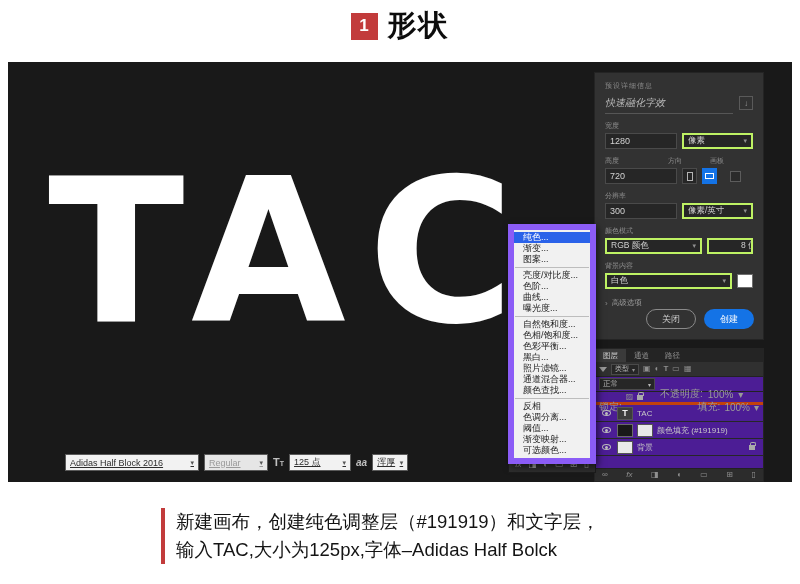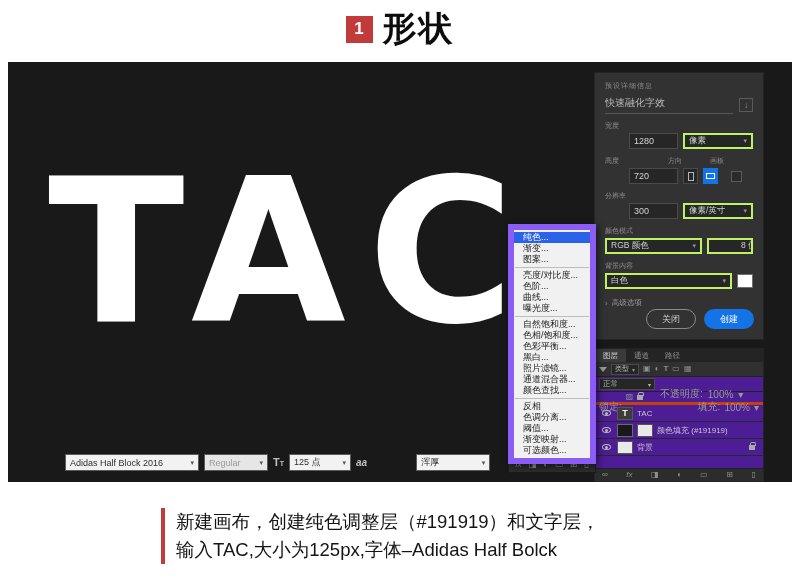--- a/index.html
+++ b/index.html
@@ -2,64 +2,64 @@
 <html><head>
 <meta charset="utf-8">
 <style>
   * { margin:0; padding:0; box-sizing:border-box; }
   body { width:800px; height:584px; font-family:"Liberation Sans","DejaVu Sans",sans-serif; background:#ffffff; position:relative; overflow:hidden; }
   .page { position:absolute; left:0; top:0; width:800px; height:584px; }
 
   
   .header { position:absolute; top:6px; left:0; width:100%; display:flex; justify-content:center; align-items:center; gap:10px; }
   .header-num { width:27px; height:27px; background:#c23b3b; color:#fff; font-size:17px; font-weight:bold; display:flex; align-items:center; justify-content:center; }
-  .header-title { font-size:34px; font-weight:bold; color:#0c0c0c; letter-spacing:2px; }
+  .header-title { font-size:29px; font-weight:bold; color:#0c0c0c; letter-spacing:2px; }
 
   
   .canvas { position:absolute; left:8px; top:62px; width:784px; height:420px; background:#191919; }
   .tac { position:absolute; left:40px; top:90px; font-size:200px; line-height:1; font-weight:bold; color:#ffffff; letter-spacing:22px; font-family:"DejaVu Sans","Liberation Sans",sans-serif; }
 
   
   .type-toolbar { position:absolute; left:57px; top:392px; height:17px; display:flex; align-items:center; gap:5px; }
-  .tb-select { height:17px; background:#f2f2f2; border:1px solid #5a5a5a; color:#2d2d2d; font-size:9px; display:flex; align-items:center; justify-content:space-between; padding:0 4px; white-space:nowrap; overflow:hidden; }
+  .tb-select { height:17px; background:#f2f2f2; border:1px solid #5a5a5a; color:#2d2d2d; font-size:9px; display:flex; align-items:center; justify-content:space-between; padding:0 4px; white-space:nowrap; overflow:hidden;text-decoration:underline; }
   .tb-select .caret { font-size:7px; color:#555; margin-left:3px; }
   .tb-select.disabled { color:#9a9a9a; background:#e6e6e6; }
   .tb-w-family { width:134px; }
   .tb-w-style { width:64px; }
   .tb-w-size { width:62px; }
-  .tb-w-aa { width:74px;margin-left:44px; }
+  .tb-w-aa { width:36px; }
   .tb-icon { color:#c0c0c0; font-weight:bold; display:flex; align-items:flex-end; }
   .tb-icon .big { font-size:11px; line-height:11px; }
   .tb-icon .small { font-size:7px; line-height:9px; }
   .tb-icon.aa { font-size:10px; font-style:italic; }
 
   
   .adj-menu { position:absolute; left:508px; top:224px; width:88px; background:#f1f1f1; border:6px solid #8b5cf6; box-shadow:2px 3px 7px rgba(0,0,0,0.55); padding:2px 0; z-index:6; }
   .menu-item { font-size:9px; line-height:11px; color:#1c1c1c; padding:0 4px 0 9px; white-space:nowrap; }
   .menu-item.hl { background:#2a62e9; color:#ffffff; }
   .menu-sep { border-top:1px solid #bdbdbd; margin:2px 1px; }
   .mini-strip { position:absolute; left:508px; top:455px; width:88px; height:18px; background:#2e2e2e; border:1px solid #1c1c1c; display:flex; align-items:center; justify-content:space-around; padding:0 3px; z-index:5; }
   .mini-strip span { color:#9a9a9a; font-size:9px; line-height:9px; }
   .mini-strip .fx { font-style:italic; font-size:8px; }
 
   
   .dialog { position:absolute; left:594px; top:72px; width:170px; height:268px; background:#323232; border:1px solid #242424; padding:8px 10px; }
   .dlg-preset { font-size:7px; color:#8a8a8a; letter-spacing:1px; }
-  .dlg-name-row { display:flex; align-items:center; margin-top:5px; gap:6px; }
+  .dlg-name-row { display:flex; margin-top:5px; gap:6px;font-style:italic; }
   .dlg-name { flex:1; font-size:10px; color:#b9b9b9; border-bottom:1px solid #565656; padding-bottom:3px; white-space:nowrap; overflow:hidden; }
   .dlg-save { width:14px; height:14px; border:1px solid #5a5a5a; color:#9a9a9a; font-size:8px; display:flex; align-items:center; justify-content:center; }
   .dlg-label { font-size:7px; color:#8f8f8f; margin-top:7px; margin-bottom:2px; }
   .dlg-label-row { display:flex; margin-top:7px; margin-bottom:2px; }
   .dlg-label-row span { font-size:7px; color:#8f8f8f; }
   .lbl-h { width:63px; } .lbl-o { width:42px; }
   .dlg-row { display:flex; gap:5px; align-items:center; }
   .dlg-input { height:16px; background:#262626; border:1px solid #4a4a4a; color:#d2d2d2; font-size:9px; display:flex; align-items:center; padding:0 4px; }
   .dlg-select { height:16px; background:#262626; border:2px solid #bef264; color:#cfcfcf; font-size:8.5px; display:flex; align-items:center; justify-content:space-between; padding:0 4px; white-space:nowrap; overflow:hidden; }
   .dlg-select .caret { font-size:7px; color:#8f8f8f; margin-left:3px; }
-  .w58 { width:49px;margin-left:24px; } .grow { flex:1; }
+  .w58 { width:72px; } .grow { flex:1; }
   .orient-btn { width:15px; height:16px; border:1px solid #4a4a4a; background:#262626; display:flex; align-items:center; justify-content:center; }
   .orient-btn.active { background:#1473e6; border-color:#1473e6; }
   .glyph-portrait { width:6px; height:9px; border:1px solid #b5b5b5; }
   .glyph-landscape { width:9px; height:6px; border:1px solid #ffffff; }
   .dlg-check { width:11px; height:11px; border:1px solid #5c5c5c; background:#2a2a2a; margin-left:8px; }
   .dlg-swatch { width:16px; height:14px; background:#ffffff; border:1px solid #6e6e6e; }
   .dlg-advanced { display:flex; align-items:center; gap:4px; margin-top:9px; font-size:7.5px; color:#9a9a9a; }
   .dlg-advanced .chev { font-size:8px; color:#8a8a8a; }
   .dlg-buttons { position:absolute; right:9px; bottom:10px; display:flex; gap:8px; }
   .btn-close { height:20px; min-width:50px; padding:0 12px; border:1px solid #8a8a8a; border-radius:10px; background:transparent; color:#cfcfcf; font-size:9px; display:flex; align-items:center; justify-content:center; }

